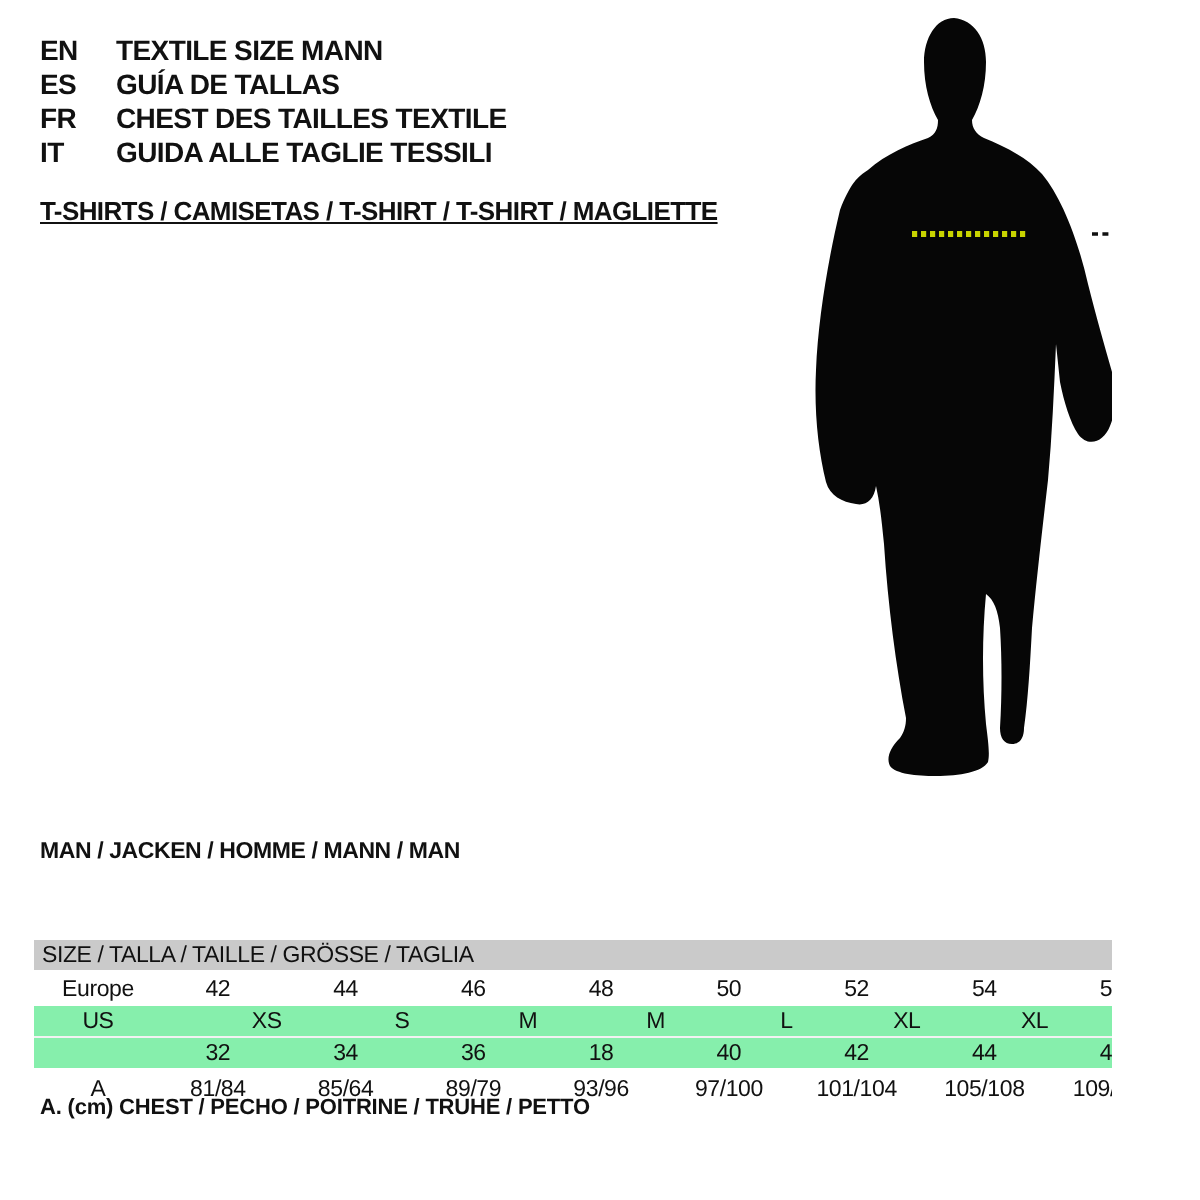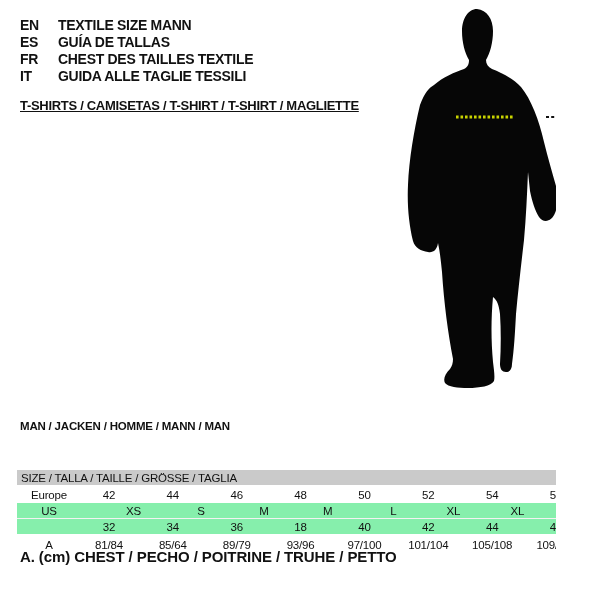--- a/index.html
+++ b/index.html
@@ -26,21 +26,21 @@
   .size-table td{text-align:center;padding:0;}
   .size-table td.lbl{text-align:center;padding-left:4px;}
   .row-hdr th{background:#cacaca;border-bottom:1px solid #fff;}
   .r-white td{background:#ffffff;}
   .r-gray td{background:#86efac;}
   .r-europe td{height:17px;}
   .r-us td{height:15px;border-bottom:1px solid #f2f2f2;text-align:right;}
   .r-blank td{height:15px;}
   .r-a td{height:21px;vertical-align:middle;}
   
-  .legend{position:absolute;left:20px;top:548px;font-size:15px;font-weight:bold;letter-spacing:-0.1px;white-space:nowrap;}
+  .legend{position:absolute;left:20px;top:548px;font-size:11px;font-weight:bold;letter-spacing:-0.1px;white-space:nowrap;}
 </style>
 </head>
 <body>
 
 <div class="stage">
 
   <div class="lang-list">
     <div class="lang-row">
       <span class="lang-code">EN</span>
       <span class="lang-title">TEXTILE SIZE MANN</span>

